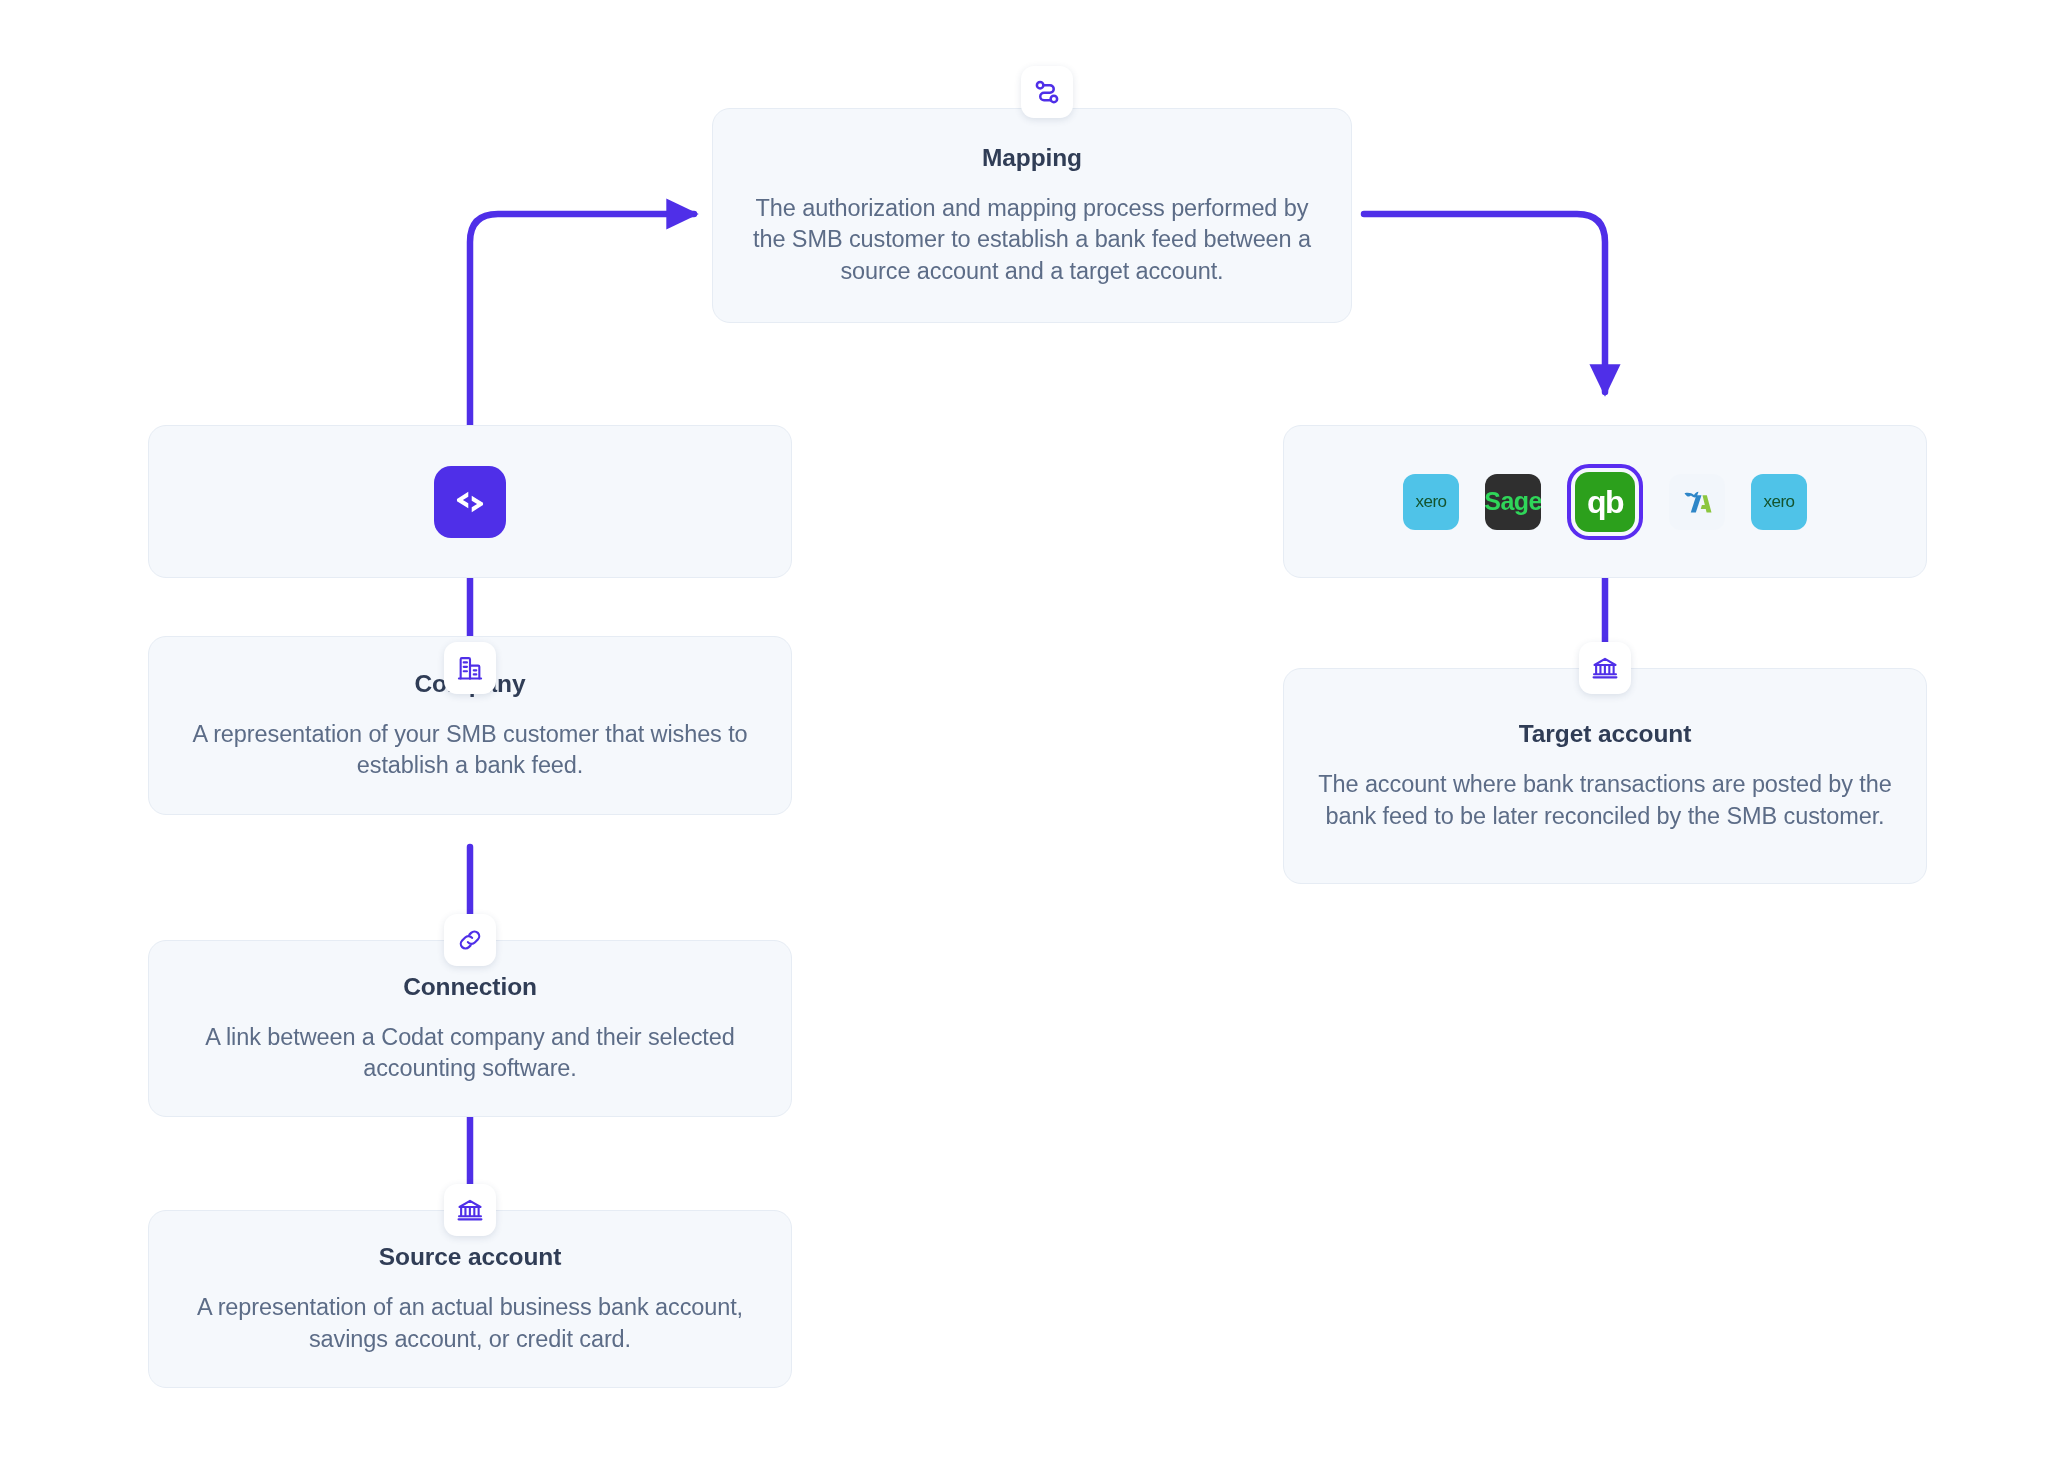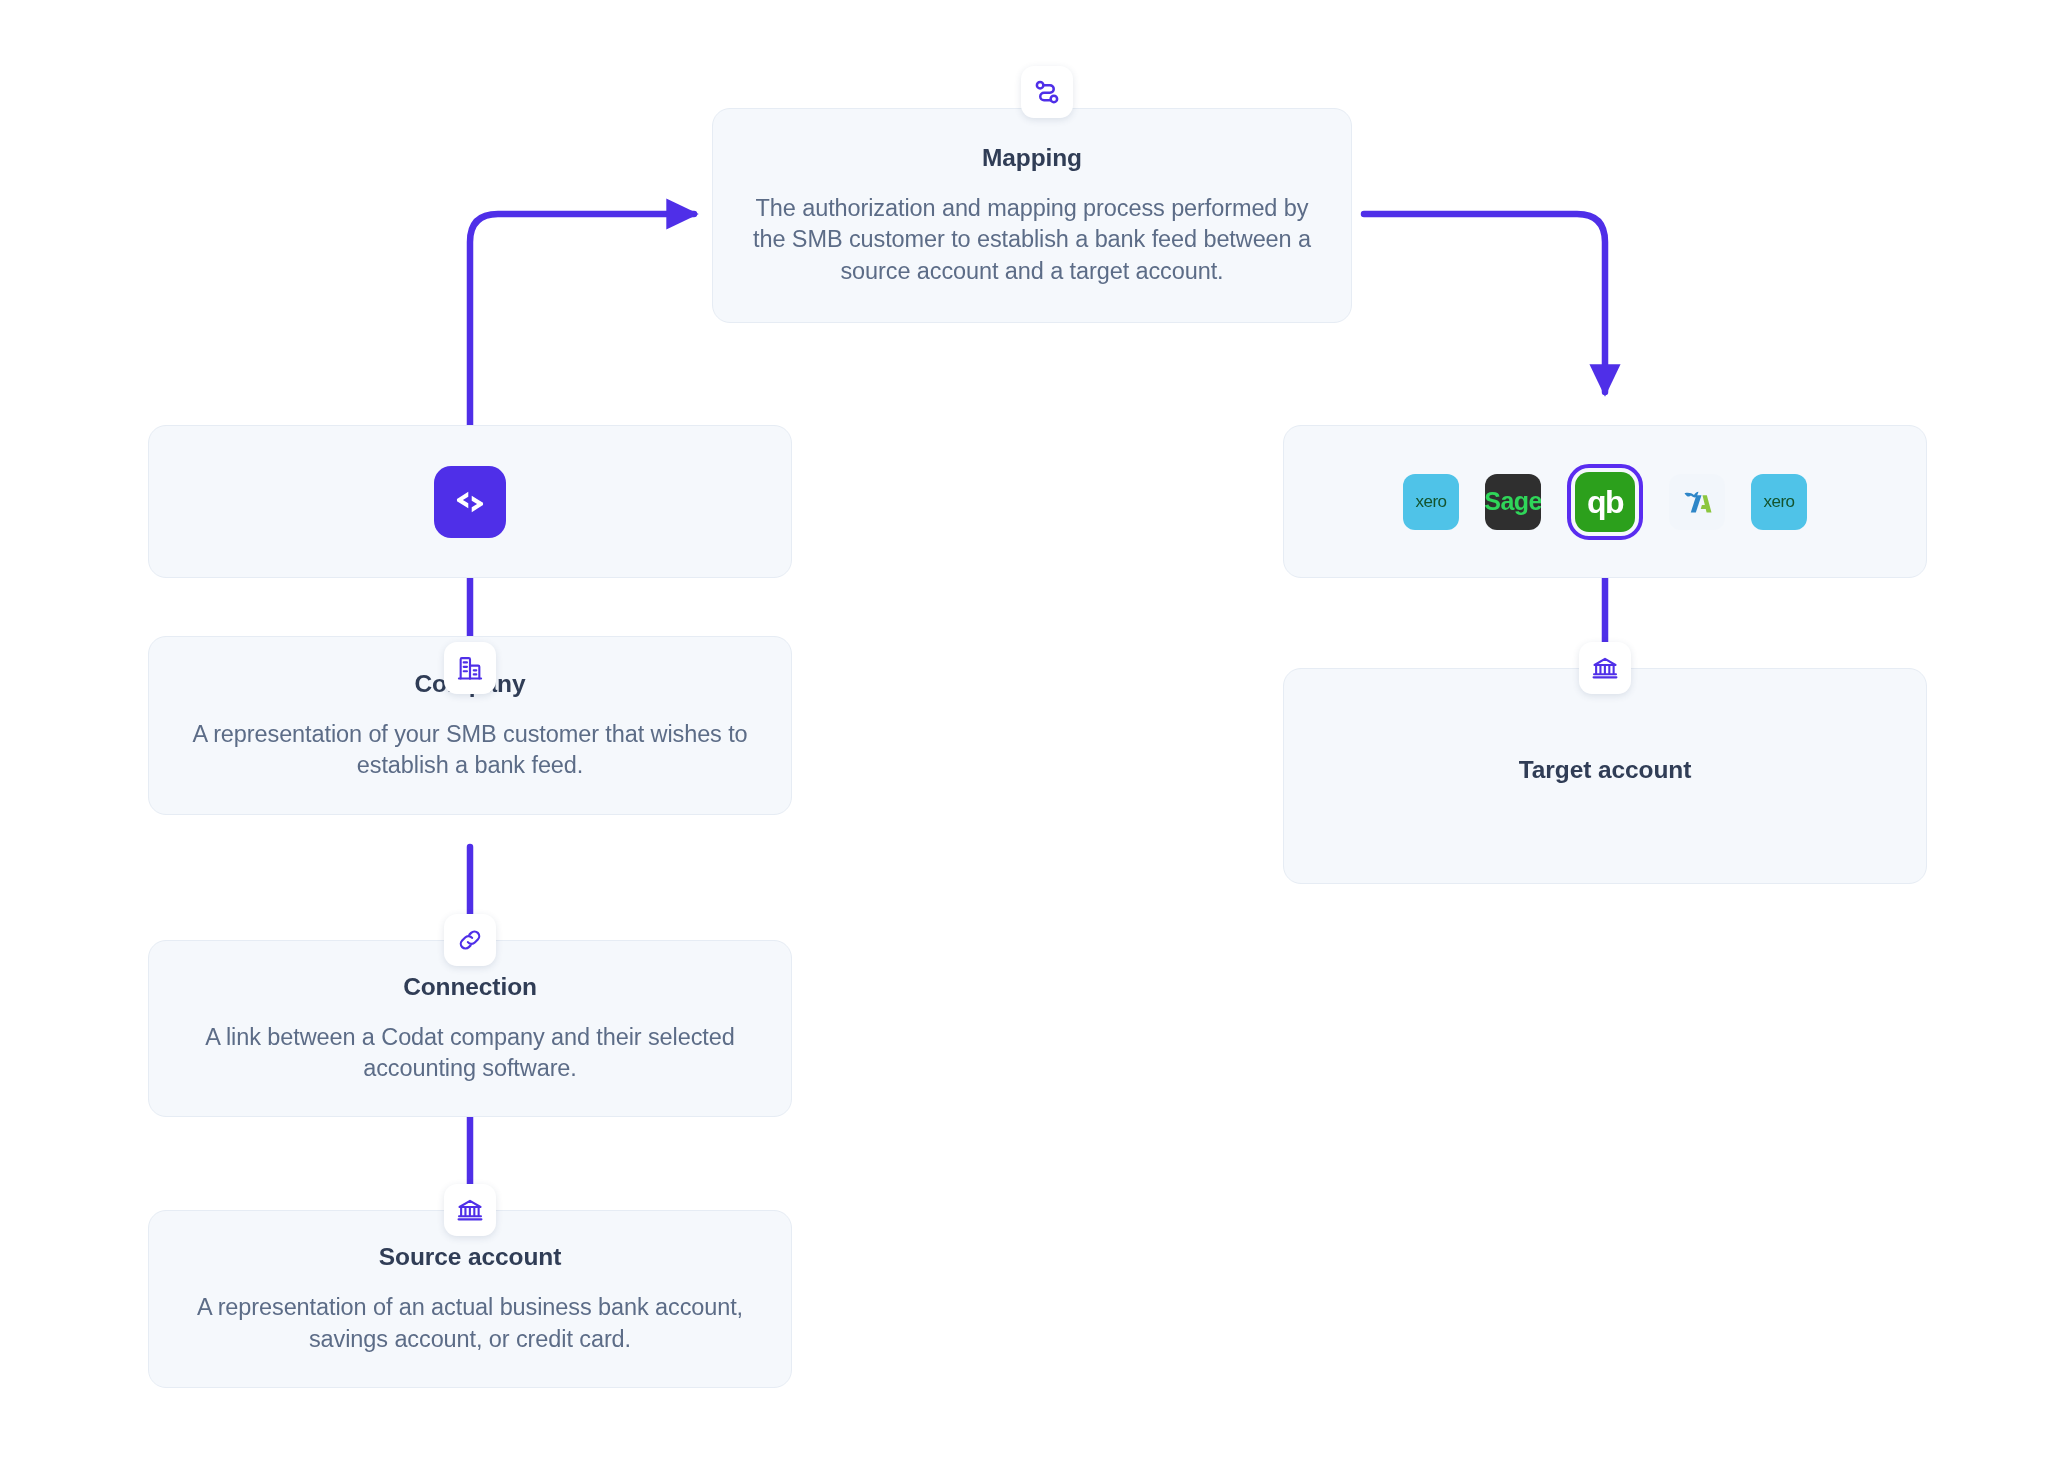--- a/index.html
+++ b/index.html
@@ -290,15 +290,16 @@
   <div class="badge" style="left:1579px; top:642px;">
     <svg width="28" height="28" viewBox="0 0 24 24" fill="none" stroke="#4F2FE8" stroke-width="1.8" stroke-linecap="round" stroke-linejoin="round">
       <path d="M3 9.4 L12 4.2 L21 9.4 Z"></path>
       <path d="M4.4 9.8 V17 M8.1 9.8 V17 M11.9 9.8 V17 M15.7 9.8 V17 M19.4 9.8 V17"></path>
       <path d="M2.6 17.3 h18.8"></path>
       <path d="M2.2 20 h19.6"></path>
     </svg>
   </div>
   <div class="card" style="left:1283px; top:668px; width:644px; height:216px;">
     <div class="card-title">Target account</div>
+    <div class="card-desc">The account where bank transactions are posted by the bank feed to be later reconciled by the SMB customer.</div>
   </div>
 
 </div>
 
 </body></html>

